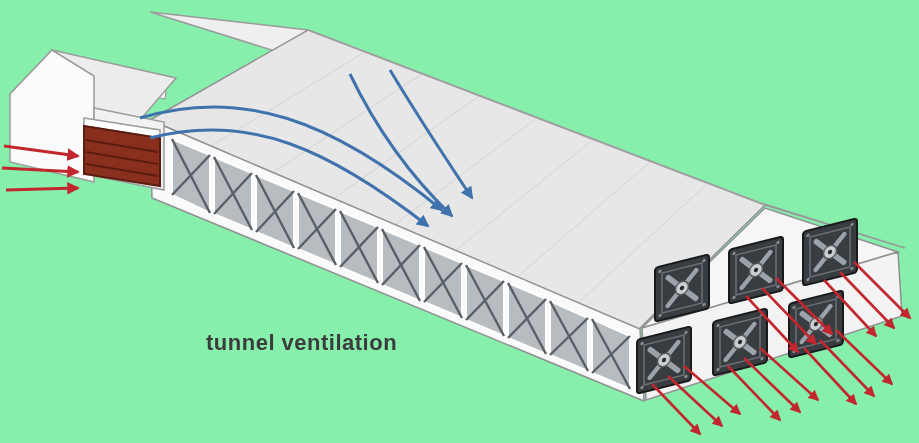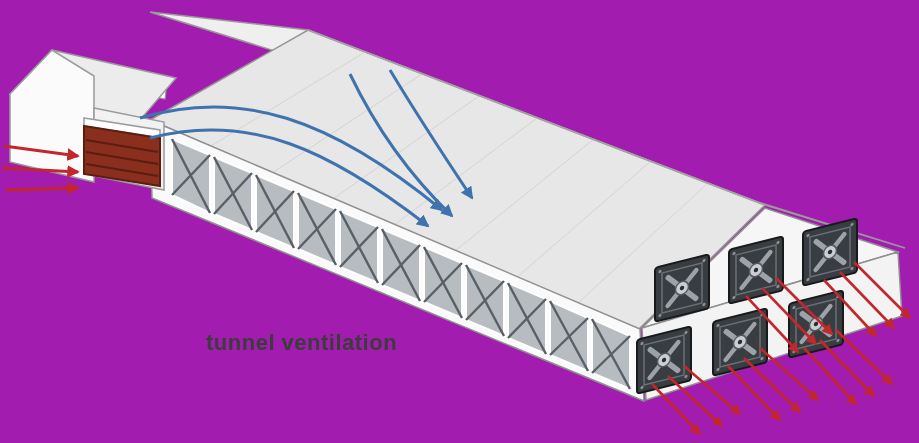--- a/index.html
+++ b/index.html
@@ -1,16 +1,16 @@
 <!DOCTYPE html>
 <html><head>
 <meta charset="utf-8">
 <style>
   html,body{margin:0;padding:0;background:#ffffff;}
-  .stage{position:relative;width:919px;height:443px;background:#a21caf;overflow:hidden;
+  .stage{position:relative;width:919px;height:443px;background:#86efac;overflow:hidden;
          font-family:"Liberation Sans", sans-serif;}
   svg{display:block}
   .label-text{font-family:"Liberation Sans", sans-serif;font-weight:bold;font-size:22px;
               fill:#3c3c3c;letter-spacing:0.5px;}
 </style>
 </head>
 <body>
 
 <div class="stage">
 <svg width="919" height="443" viewBox="0 0 919 443">

